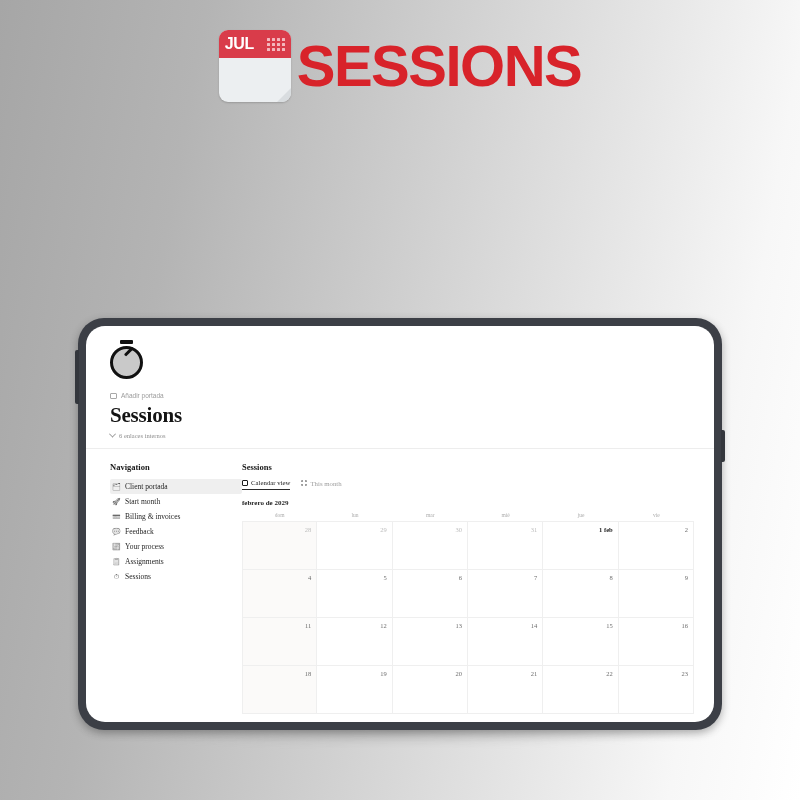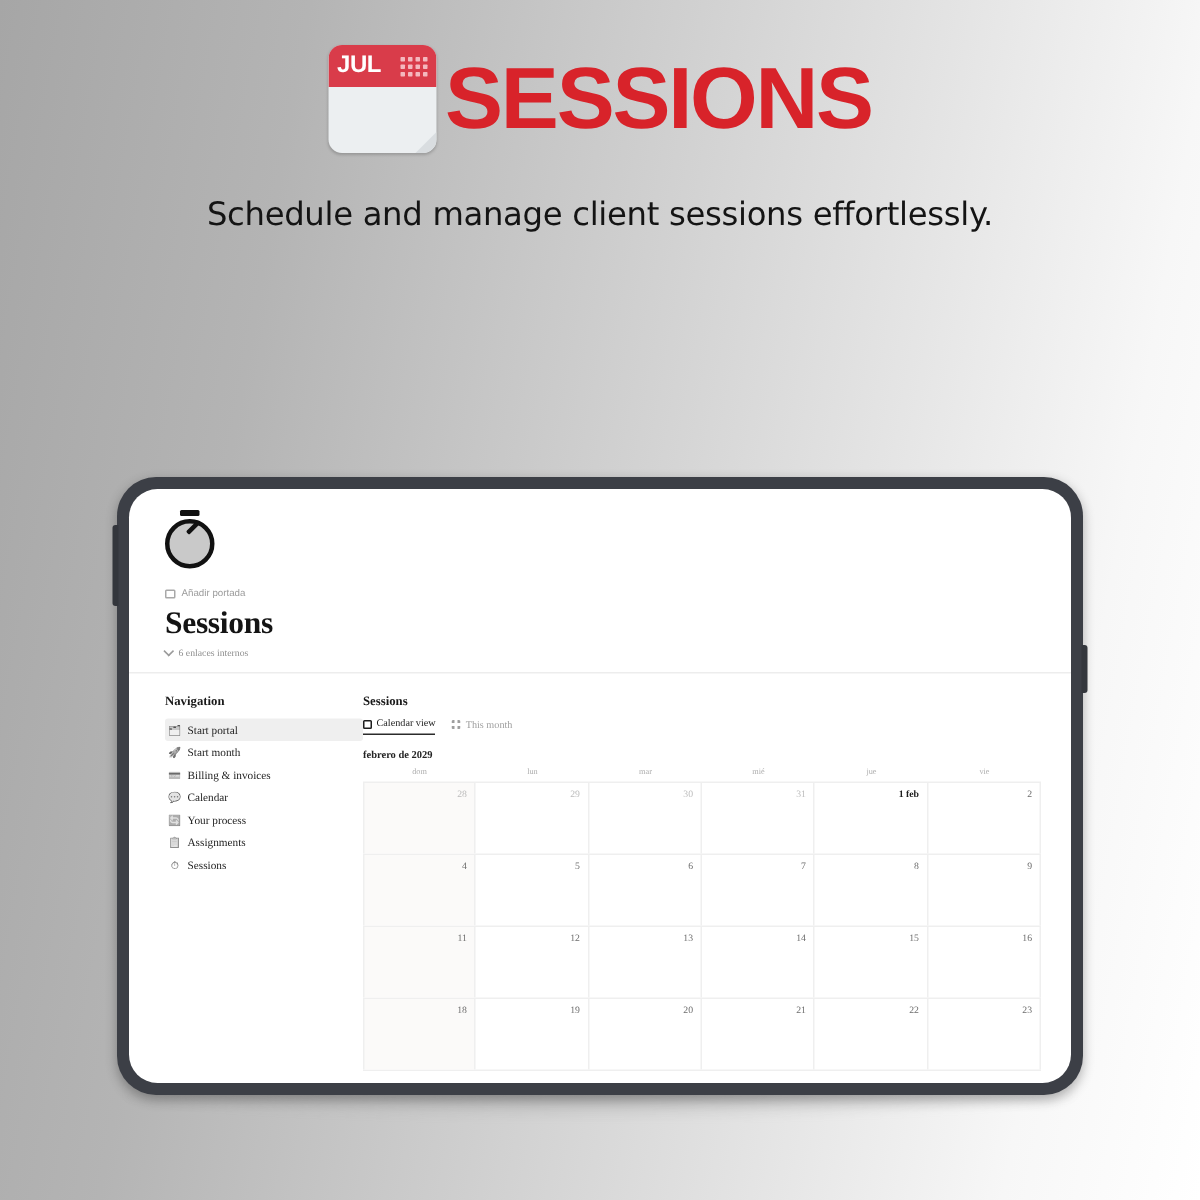--- a/index.html
+++ b/index.html
@@ -387,21 +387,20 @@
           <i></i>
           <i></i>
       </span>
     </div>
     <div class="cal-fold"></div>
   </div>
   <h1 class="title">SESSIONS</h1>
 </div>
 
 <div class="subtitle">
-  <p>Schedule and manage client sessions effortlessly.</p>
 </div>
 
 <div class="tablet-wrap">
   <div class="tablet-shadow"></div>
   <div class="tablet">
     <div class="btn-vol"></div>
     <div class="btn-pwr"></div>
 
     <div class="tablet-screen">
       <div class="page">
@@ -426,33 +425,33 @@
 
         <div class="divider"></div>
 
         <div class="cols">
 
           <div class="col-nav">
             <div class="nav-head">Navigation</div>
             <div>
               <div class="nav-item active">
                 <span class="emoji">🗂</span>
-                <span>Start portal</span>
+                <span>Client portada</span>
               </div>
               <div class="nav-item">
                 <span class="emoji">🚀</span>
                 <span>Start month</span>
               </div>
               <div class="nav-item">
                 <span class="emoji">💳</span>
                 <span>Billing &amp; invoices</span>
               </div>
               <div class="nav-item">
                 <span class="emoji">💬</span>
-                <span>Calendar</span>
+                <span>Feedback</span>
               </div>
               <div class="nav-item">
                 <span class="emoji">🔄</span>
                 <span>Your process</span>
               </div>
               <div class="nav-item">
                 <span class="emoji">📋</span>
                 <span>Assignments</span>
               </div>
               <div class="nav-item">

